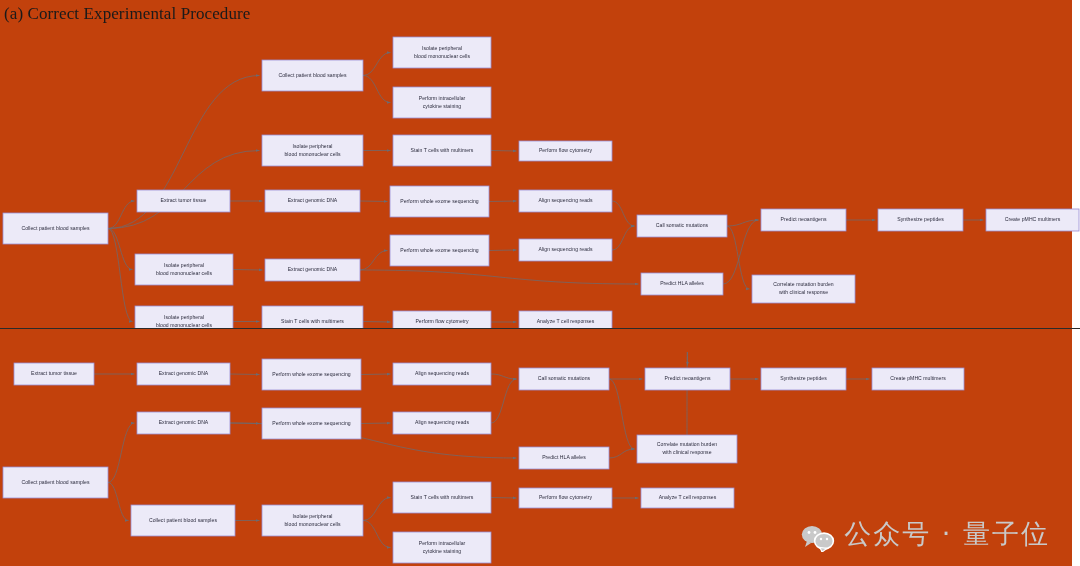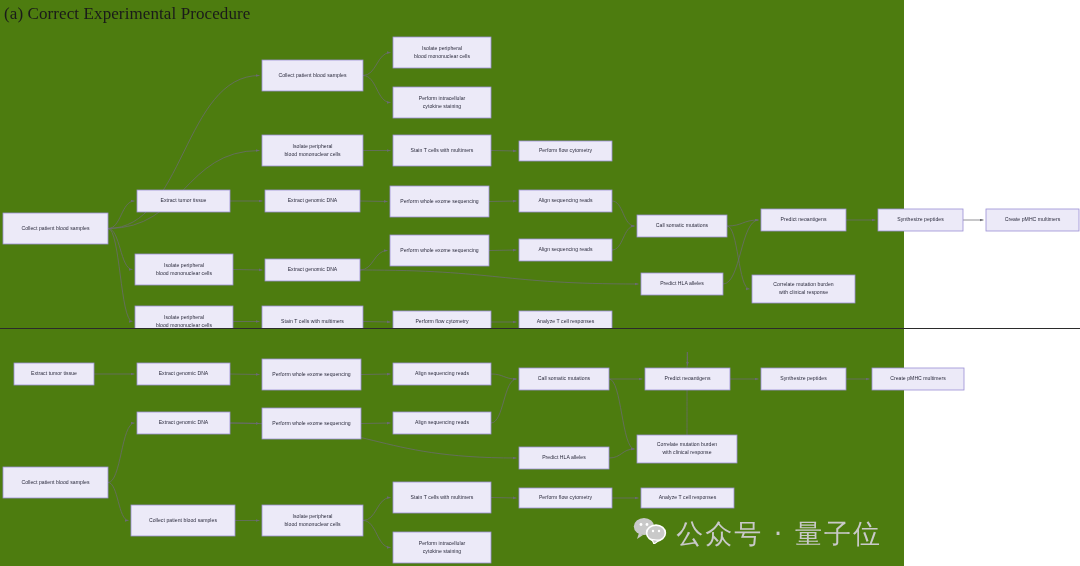--- a/index.html
+++ b/index.html
@@ -1,39 +1,39 @@
 <!DOCTYPE html>
 <html><head>
 <meta charset="utf-8">
 <style>
   html,body{margin:0;padding:0;background:#ffffff;}
   body{width:1080px;height:566px;overflow:hidden;
        font-family:"Liberation Sans","DejaVu Sans",sans-serif;}
-  .page{position:relative;width:904px;height:566px;background:#4d7c0f;}
+  .page{position:relative;width:1072px;height:566px;background:#c2410c;}
   .panel-title{
     position:absolute;left:4px;
     font-family:"Liberation Serif","DejaVu Serif",serif;
     font-size:17px;color:#1a1a1a;letter-spacing:0.1px;white-space:nowrap;
   }
   #title-a{top:4px;}
   #title-b{top:334px;}
   .divider{position:absolute;left:0;top:328px;width:1080px;height:1px;background:#2b2b2b;}
   .flow{position:absolute;left:0;display:block;}
   #flow-a{top:18px;}
   #flow-b{top:352px;}
   .nodebox{fill:#ECEAF8;stroke:#9B8FD4;stroke-width:0.8;}
   .nodetext{
     font-family:"Liberation Sans","DejaVu Sans",sans-serif;
     font-size:5.1px;fill:#2a2a3c;text-anchor:middle;
     dominant-baseline:middle;letter-spacing:0.05px;
   }
   .edge{fill:none;stroke:#6b6b72;stroke-width:0.75;}
   .watermark{
     position:absolute;right:22px;bottom:14px;
-    display:flex;align-items:flex-start;gap:9px;
+    display:flex;align-items:flex-end;gap:9px;
     color:#c9c9c9;font-size:27px;
     font-family:"DejaVu Sans",sans-serif;
     letter-spacing:2px;user-select:none;
   }
   .wm-icon{display:block;}
 </style>
 </head>
 <body>
 
 <div class="page">

